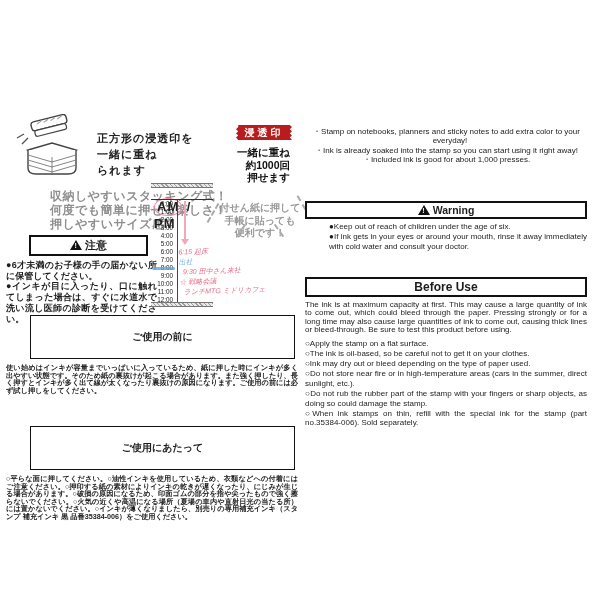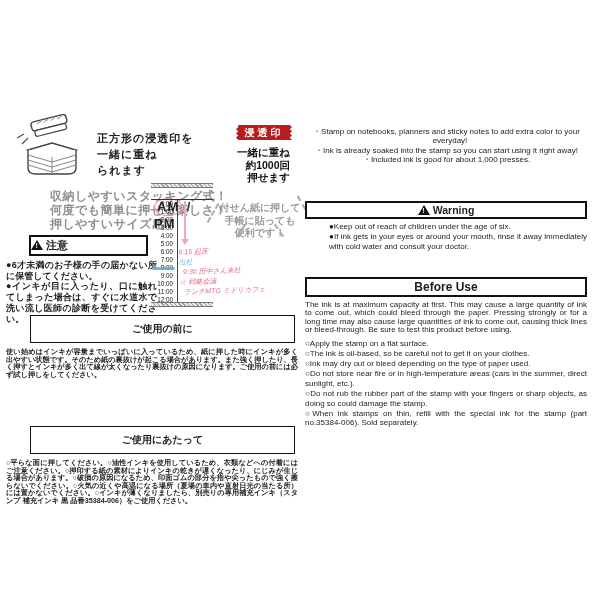--- a/index.html
+++ b/index.html
@@ -10,21 +10,21 @@
   .stamp-illo{position:absolute;left:12px;top:114px;width:80px;height:76px;}
   .stack-caption{position:absolute;left:97px;top:131px;font-size:11px;font-weight:bold;
         line-height:1.45;white-space:pre-line;letter-spacing:1px;color:#222;}
 
   
   .features{position:absolute;left:10px;top:189px;font-size:12px;font-weight:bold;
         color:#8f8f8f;line-height:14px;letter-spacing:0.5px;margin-left:40px;}
 
   
   .caution{position:absolute;left:6px;top:235px;width:151px;}
-  .caution-header{margin-left:23px;width:119px;border:2px solid #111;
+  .caution-header{margin-left:23px;width:119px;border:2px solid #111;text-align:center;
         font-size:11px;font-weight:bold;padding:1px 0;box-sizing:border-box;background:#fff;}
   .caution-body{margin-top:4px;font-size:9px;font-weight:bold;line-height:10.7px;text-align:justify;}
 
   
   .warn-tri{display:inline-block;position:relative;width:0;height:0;
         border-left:6px solid transparent;border-right:6px solid transparent;
         border-bottom:10px solid #111;margin-right:3px;vertical-align:-1px;}
   .warn-tri::after{content:"!";position:absolute;left:-1.5px;top:1.5px;color:#fff;
         font-size:7px;font-weight:bold;line-height:8px;}
 
@@ -79,21 +79,21 @@
   .before-use{position:absolute;left:305px;top:277px;width:282px;}
   .before-use .box-header{font-size:12px;}
   .bu-para{margin-top:4px;font-size:8px;line-height:8.3px;text-align:justify;}
   .bu-items{margin-top:5px;font-size:8px;line-height:9.9px;}
   .bu-items .circle-item{text-align:justify;}
 
   
   .jp-section{position:absolute;left:6px;width:292px;}
   #before-use-jp{top:315px;} #usage-jp{top:386px;margin-top:40px;}
   .jp-header{margin-left:24px;width:265px;border:1.5px solid #111;text-align:center;
-        font-size:10px;font-weight:bold;padding:6px 0;box-sizing:border-box;background:#fff;}
+        font-size:10px;font-weight:bold;padding:14px 0;box-sizing:border-box;background:#fff;}
   .jp-body{margin-top:5px;font-size:7.2px;font-weight:bold;line-height:7.5px;
         text-align:justify;color:#222;}
 </style>
 </head>
 <body>
 
 <div class="page">
 
   <svg class="stamp-illo" viewBox="0 0 80 76">
     <path d="M10 30 l6 -6 M5 24 l7 -4" stroke="#555" stroke-width="1.4" fill="none"></path>

